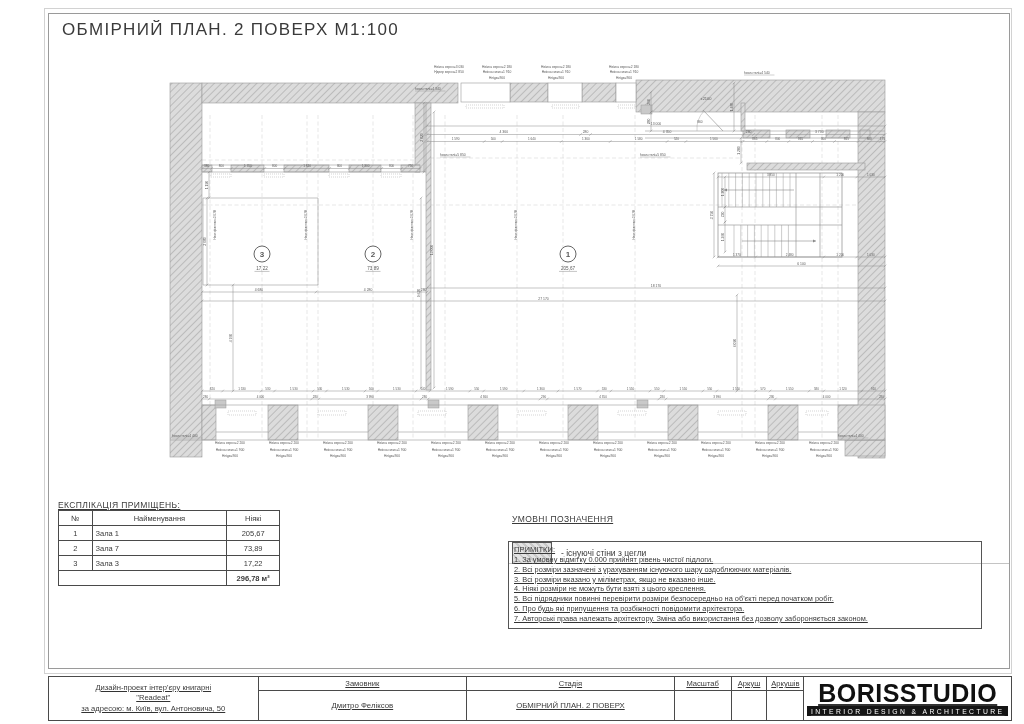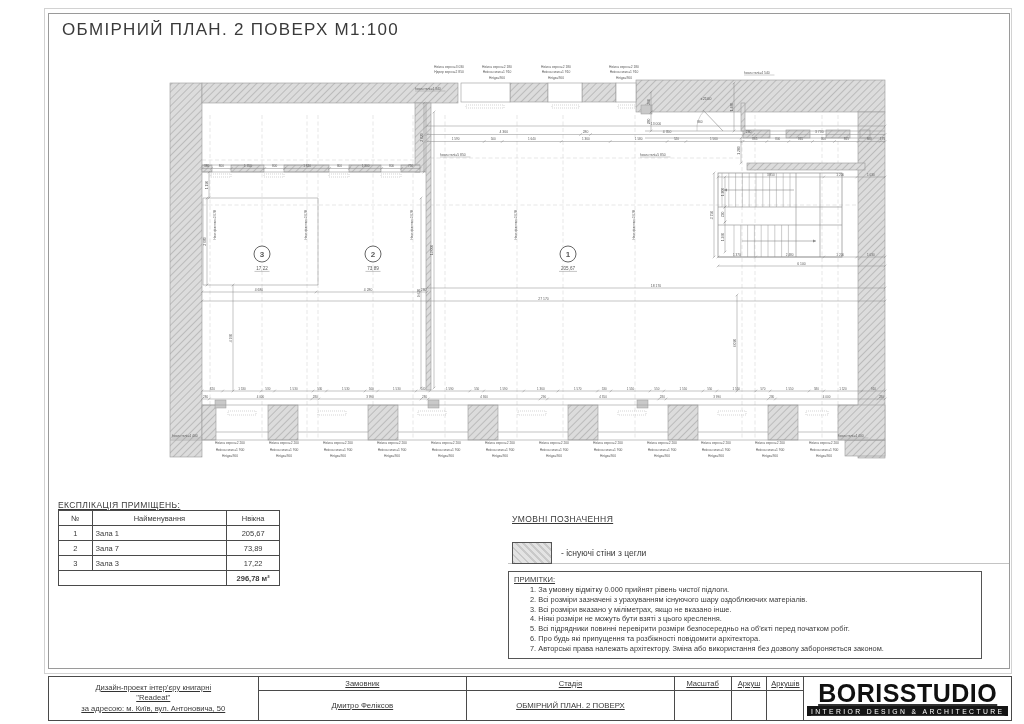--- a/index.html
+++ b/index.html
@@ -19,23 +19,23 @@
   .expl .c{text-align:center;}
   .expl .total{font-weight:bold;text-align:center;}
   
   .hline{left:508px;top:563px;width:501px;border-top:1px solid #c4c4c4;height:0;}
   .legend{left:512px;top:514px;}
   .legend-heading{font-size:8.5px;letter-spacing:.4px;text-decoration:underline;color:#3a3a3a;}
   .legend-item{margin-top:18px;display:flex;align-items:center;font-size:8.5px;color:#3a3a3a;}
   .swatch{display:inline-block;width:38px;height:20px;border:1px solid #555;margin-right:9px;
           background:repeating-linear-gradient(45deg,#c9c9c9 0 2px,#e3e3e3 2px 5px);}
   
-  .notes{left:508px;top:571px;width:462px;border:1px solid #555;padding:3px 5px 4px 5px;}
+  .notes{left:508px;top:541px;width:462px;border:1px solid #555;padding:3px 5px 4px 5px;text-decoration:underline;}
   .notes-heading{font-size:7.6px;text-decoration:underline;color:#3a3a3a;margin-bottom:1px;}
-  .note-line{font-size:7.4px;line-height:9.8px;color:#3a3a3a;white-space:nowrap;margin-left:16px;}
+  .note-line{font-size:7.4px;line-height:9.8px;color:#3a3a3a;white-space:nowrap;}
   
   .titleblock{left:48px;top:676px;width:964px;height:45px;display:flex;border:1px solid #4a4a4a;box-sizing:border-box;text-decoration:underline;}
   .tb-cell{border-right:1px solid #4a4a4a;box-sizing:border-box;height:100%;}
   .tb-cell:last-child{border-right:none;}
   .tb-project{width:210px;display:flex;flex-direction:column;justify-content:center;text-align:center;font-size:7.6px;line-height:10.5px;color:#3a3a3a;}
   .tb-field{display:flex;flex-direction:column;}
   .tb-label{height:13px;border-bottom:1px solid #4a4a4a;text-align:center;font-size:7.6px;line-height:13px;color:#3a3a3a;}
   .tb-value{flex:1;display:flex;align-items:center;justify-content:center;font-size:7.8px;color:#3a3a3a;}
   .tb-logo{width:207px;display:flex;flex-direction:column;justify-content:center;padding:1px 3px;}
   .logo-name{font-size:25px;font-weight:bold;letter-spacing:.5px;color:#101010;text-align:center;line-height:25px;}
@@ -496,21 +496,21 @@
     <line x1="254.5" y1="271.4" x2="269.5" y2="271.4" stroke="#8a8a8a" stroke-width="0.5"></line>
   </svg>
 
 <div class="abs expl">
   <div class="expl-heading">ЕКСПЛІКАЦІЯ ПРИМІЩЕНЬ:</div>
   <table id="expl-table">
       <tbody>
         <tr>
           <th class="c" style="width: 30px;">№</th>
           <th class="c" style="width: 142px;">Найменування</th>
-          <th class="c" style="width: 50px;">Hвікна</th>
+          <th class="c" style="width: 50px;">Ніякі</th>
         </tr>
         <tr>
           <td class="c">1</td>
           <td class="">Зала 1</td>
           <td class="c">205,67</td>
         </tr>
         <tr>
           <td class="c">2</td>
           <td class="">Зала 7</td>
           <td class="c">73,89</td>

